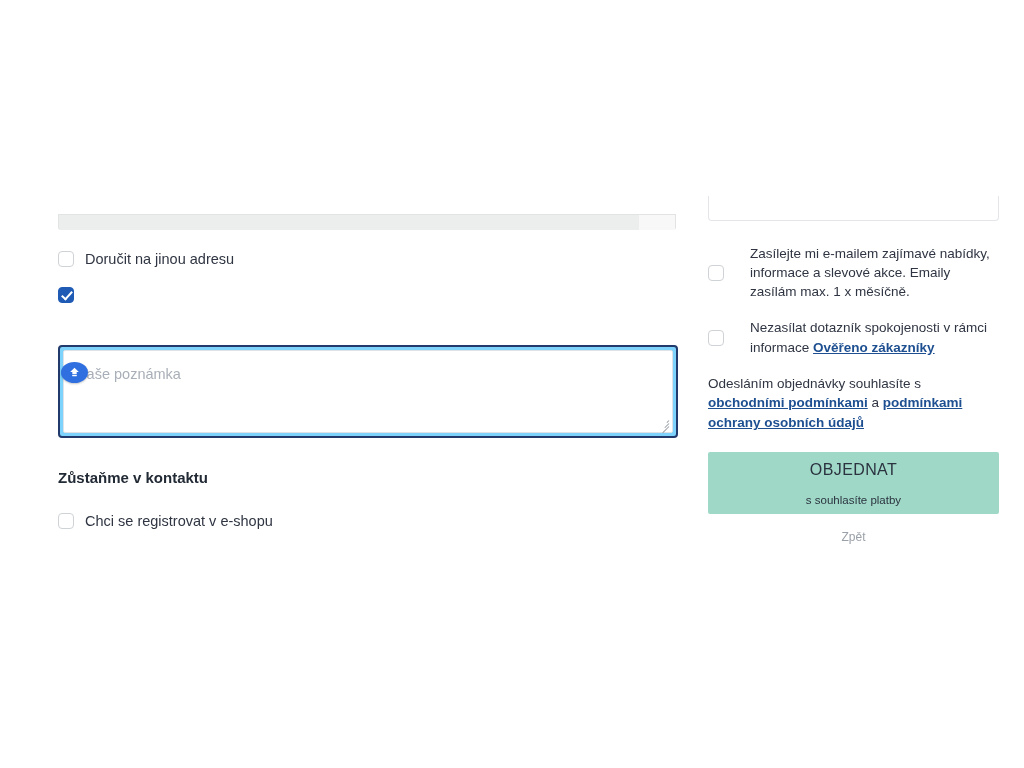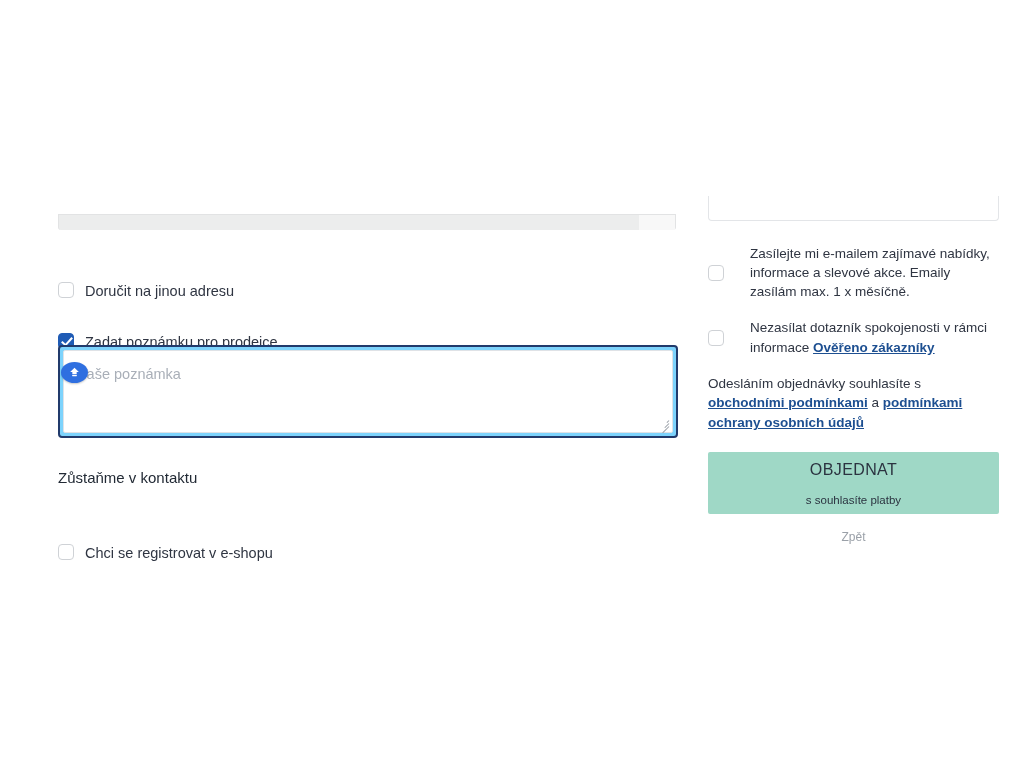--- a/index.html
+++ b/index.html
@@ -43,24 +43,23 @@
     position: absolute;
     right: 0;
     top: 0;
     width: 36px;
     height: 15px;
     background: #f8f8f8;
   }
 
   .check-row {
     display: flex;
-    align-items: flex-start;
+    align-items: center;
     gap: 11px;
     margin-bottom: 18px;
-    margin-top: 32px;
   }
   .cbx {
     width: 16px; height: 16px;
     flex: 0 0 16px;
     border: 1px solid #cfd2d6;
     border-radius: 4px;
     background: #fff;
     position: relative;
     cursor: pointer;
   }
@@ -153,21 +152,21 @@
     cursor: pointer;
     z-index: 5;
   }
   .ext-badge svg { display: block; }
 
   .section-title {
     position: absolute;
     left: 58px;
     top: 469px;
     font-size: 15px;
-    font-weight: normal;
+    font-weight: bold;
     color: #222a35;
   }
   .register-row {
     position: absolute;
     left: 58px;
     top: 512px;
   }
 
   
   .right-col {
@@ -262,21 +261,20 @@
 
     <div style="height:44px"></div>
 
     <div class="check-row">
       <div class="cbx"></div>
       <div class="check-label">Doručit na jinou adresu</div>
     </div>
 
     <div class="check-row">
       <div class="cbx checked"></div>
-      <div class="check-label">Zadat poznámku pro prodejce</div>
     </div>
   </div>
 
   <div class="note-wrap">
     <div class="note-area">
       <div class="note-inner">
         <div class="note-placeholder">Vaše poznámka</div>
         <div class="resize-grip">
           <span></span>
             <span></span>

